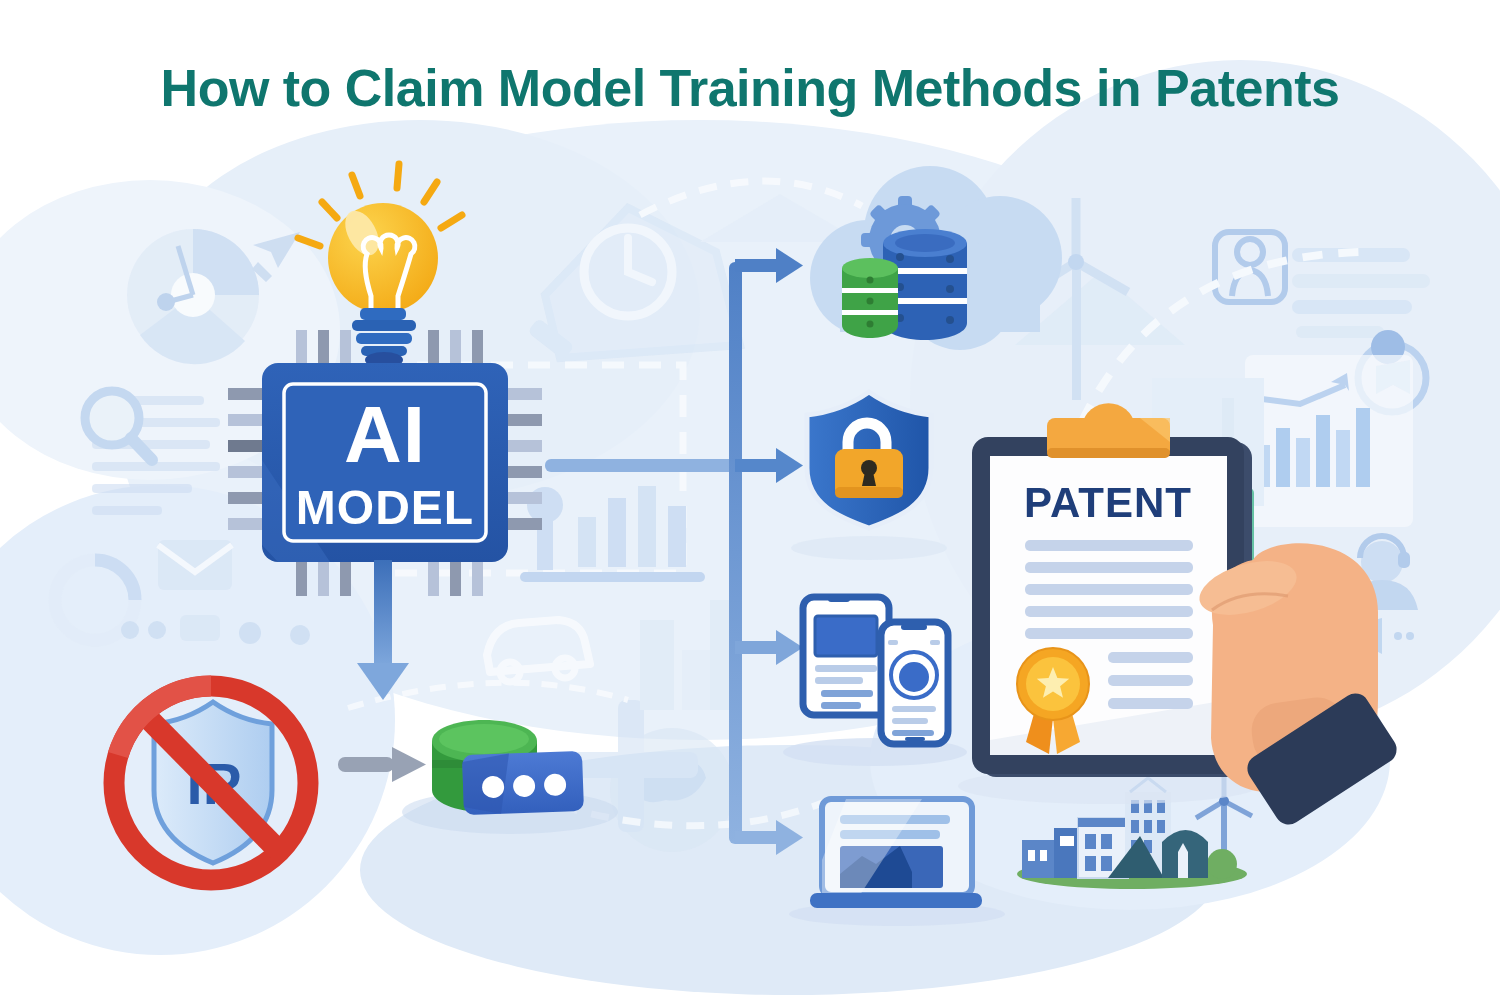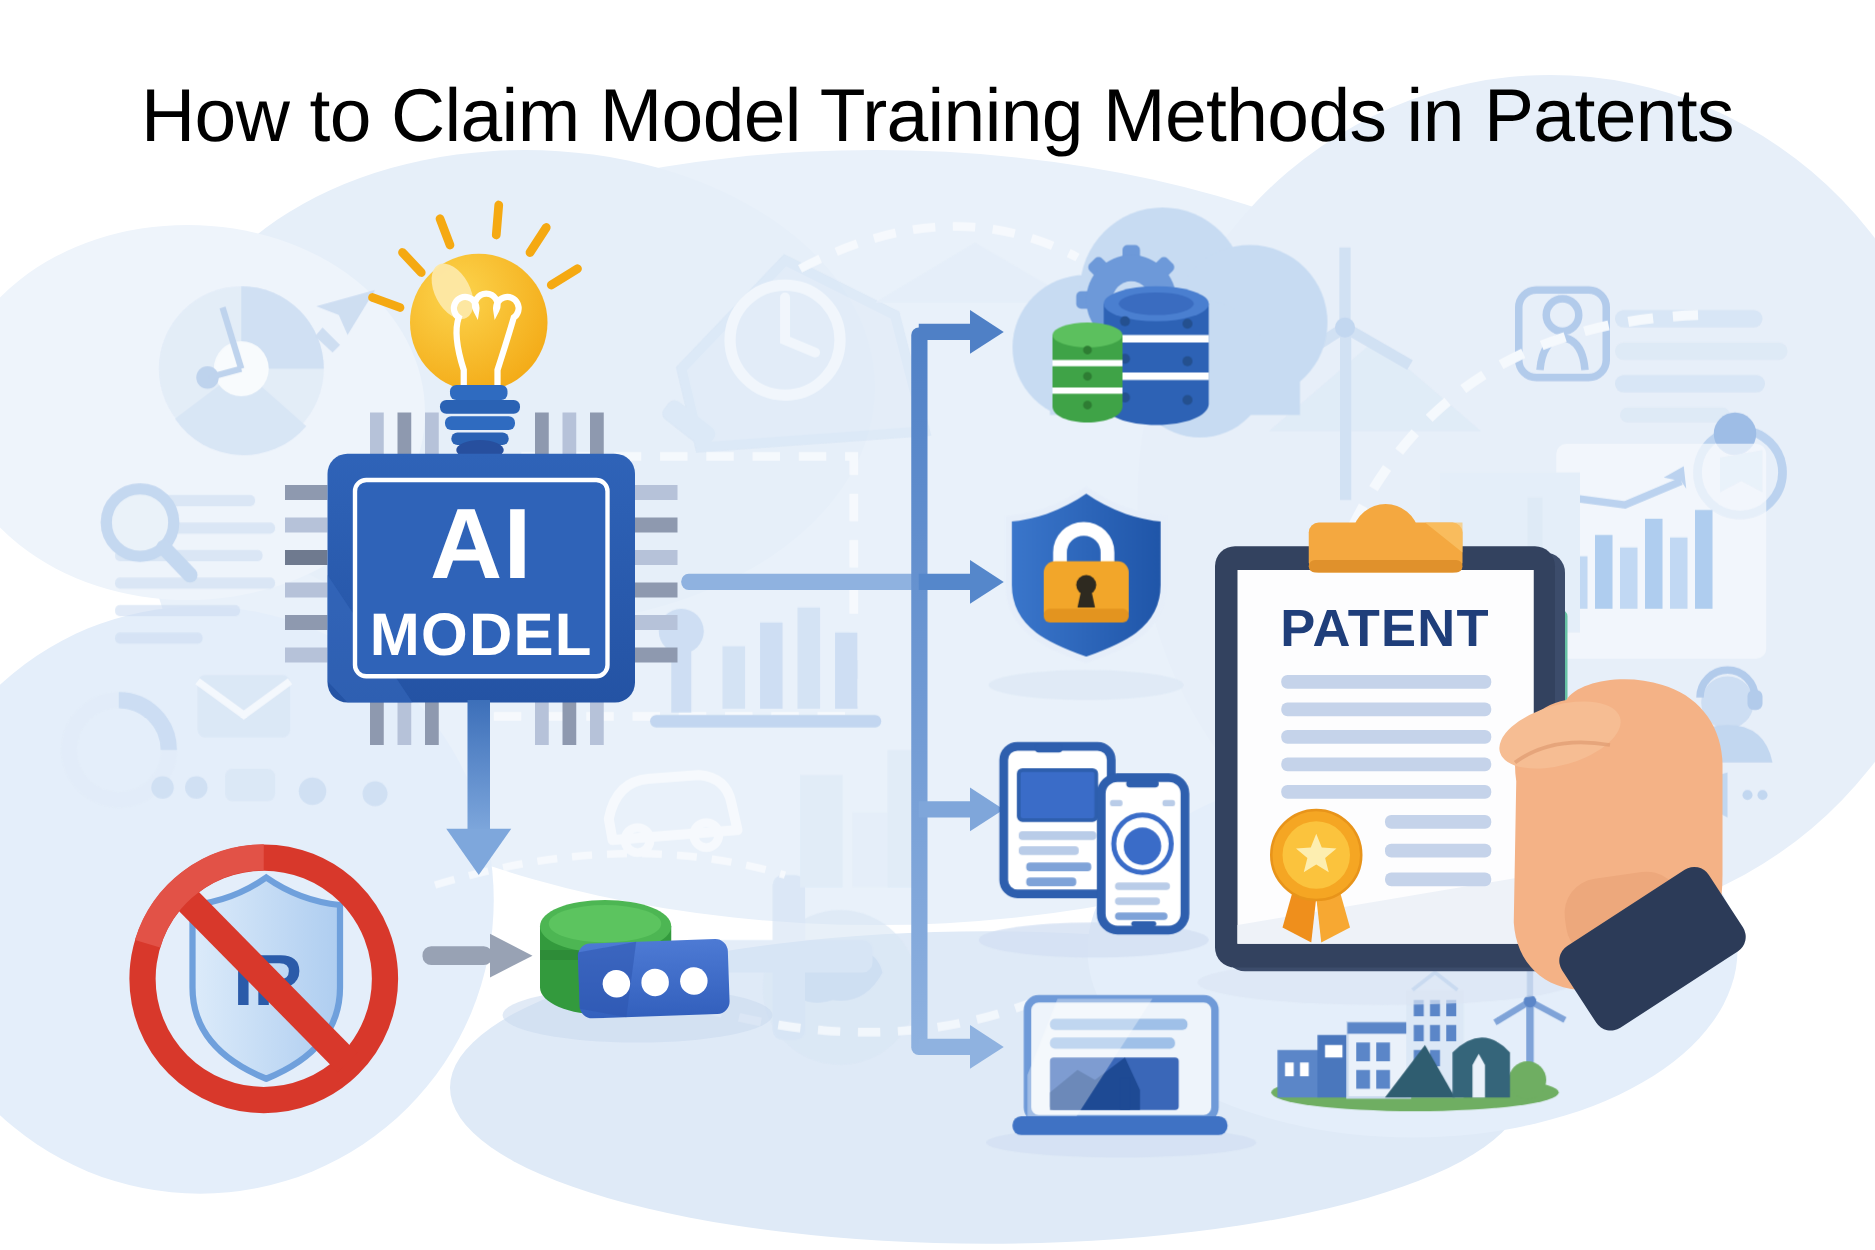--- a/index.html
+++ b/index.html
@@ -3,21 +3,21 @@
 <meta charset="utf-8">
 <style>
   html,body{margin:0;padding:0;background:#ffffff;}
   .canvas{
     position:relative;width:1500px;height:1000px;overflow:hidden;
     background:#ffffff;font-family:"Liberation Sans",sans-serif;
   }
   .art{position:absolute;inset:0;}
   .title{
     position:absolute;top:58px;left:0;width:100%;text-align:center;
-    font-size:60px;font-weight:normal;letter-spacing:-0.5px;color:#000000;
+    font-size:52px;font-weight:bold;letter-spacing:-0.5px;color:#0f766e;
   }
   text{font-family:"Liberation Sans",sans-serif;}
   .t-ai{font-size:80px;font-weight:bold;fill:#ffffff;letter-spacing:1px;}
   .t-model{font-size:48px;font-weight:bold;fill:#ffffff;letter-spacing:1px;}
   .t-ip{font-size:58px;font-weight:bold;fill:#2b5ba9;}
   .t-patent{font-size:42px;font-weight:bold;fill:#1f3e7a;letter-spacing:1px;}
 </style>
 </head>
 <body>
 

